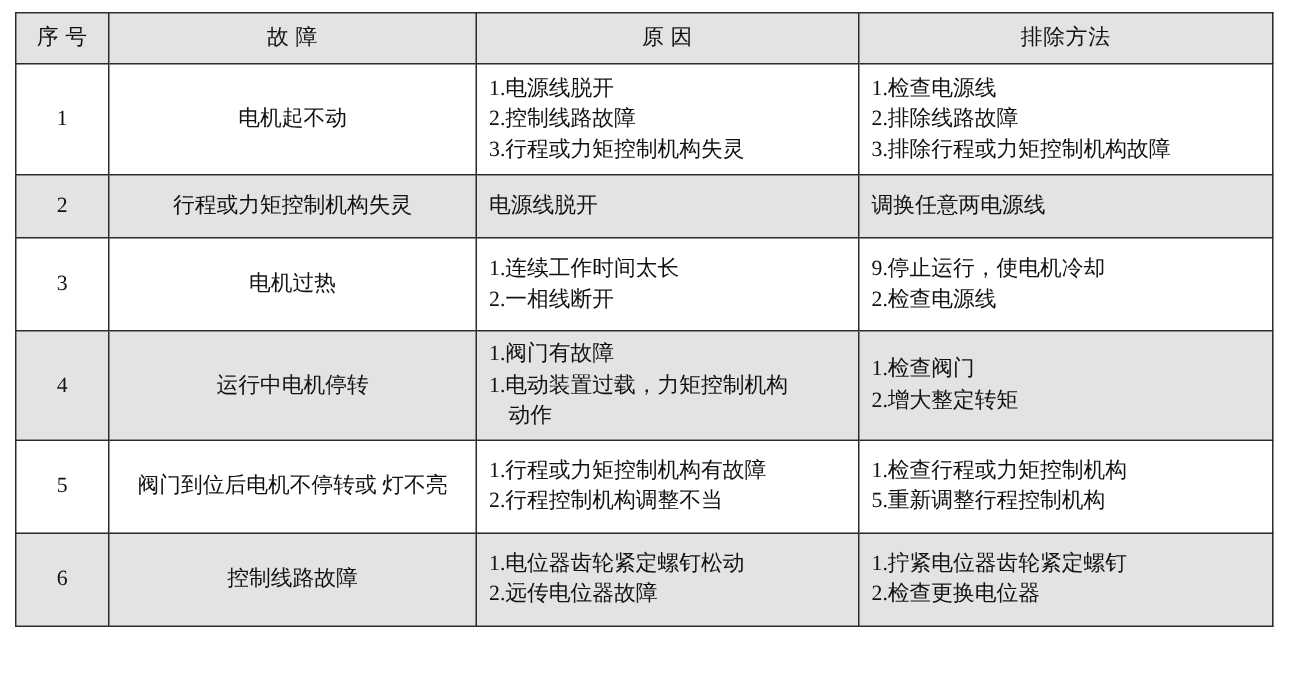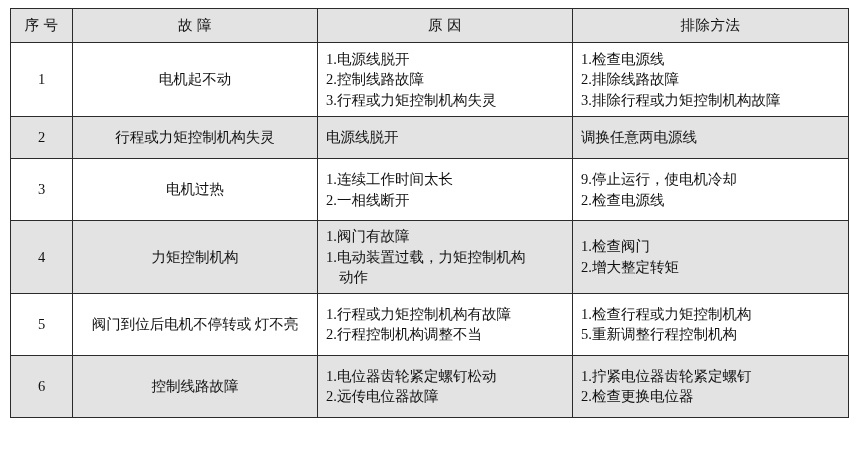--- a/index.html
+++ b/index.html
@@ -145,21 +145,21 @@
         <td class="cell-fix">
           <div class="lines">
             <div>9.停止运行，使电机冷却</div>
             <div>2.检查电源线</div>
           </div>
         </td>
       </tr>
 
       <tr class="shade h-big">
         <td class="cell-no">4</td>
-        <td class="cell-fault">力矩控制机构</td>
+        <td class="cell-fault">运行中电机停转</td>
         <td class="cell-cause">
           <div class="lines">
             <div>1.阀门有故障</div>
             <div>1.电动装置过载，力矩控制机构</div>
             <div class="indent-cont">动作</div>
           </div>
         </td>
         <td class="cell-fix">
           <div class="lines">
             <div>1.检查阀门</div>

